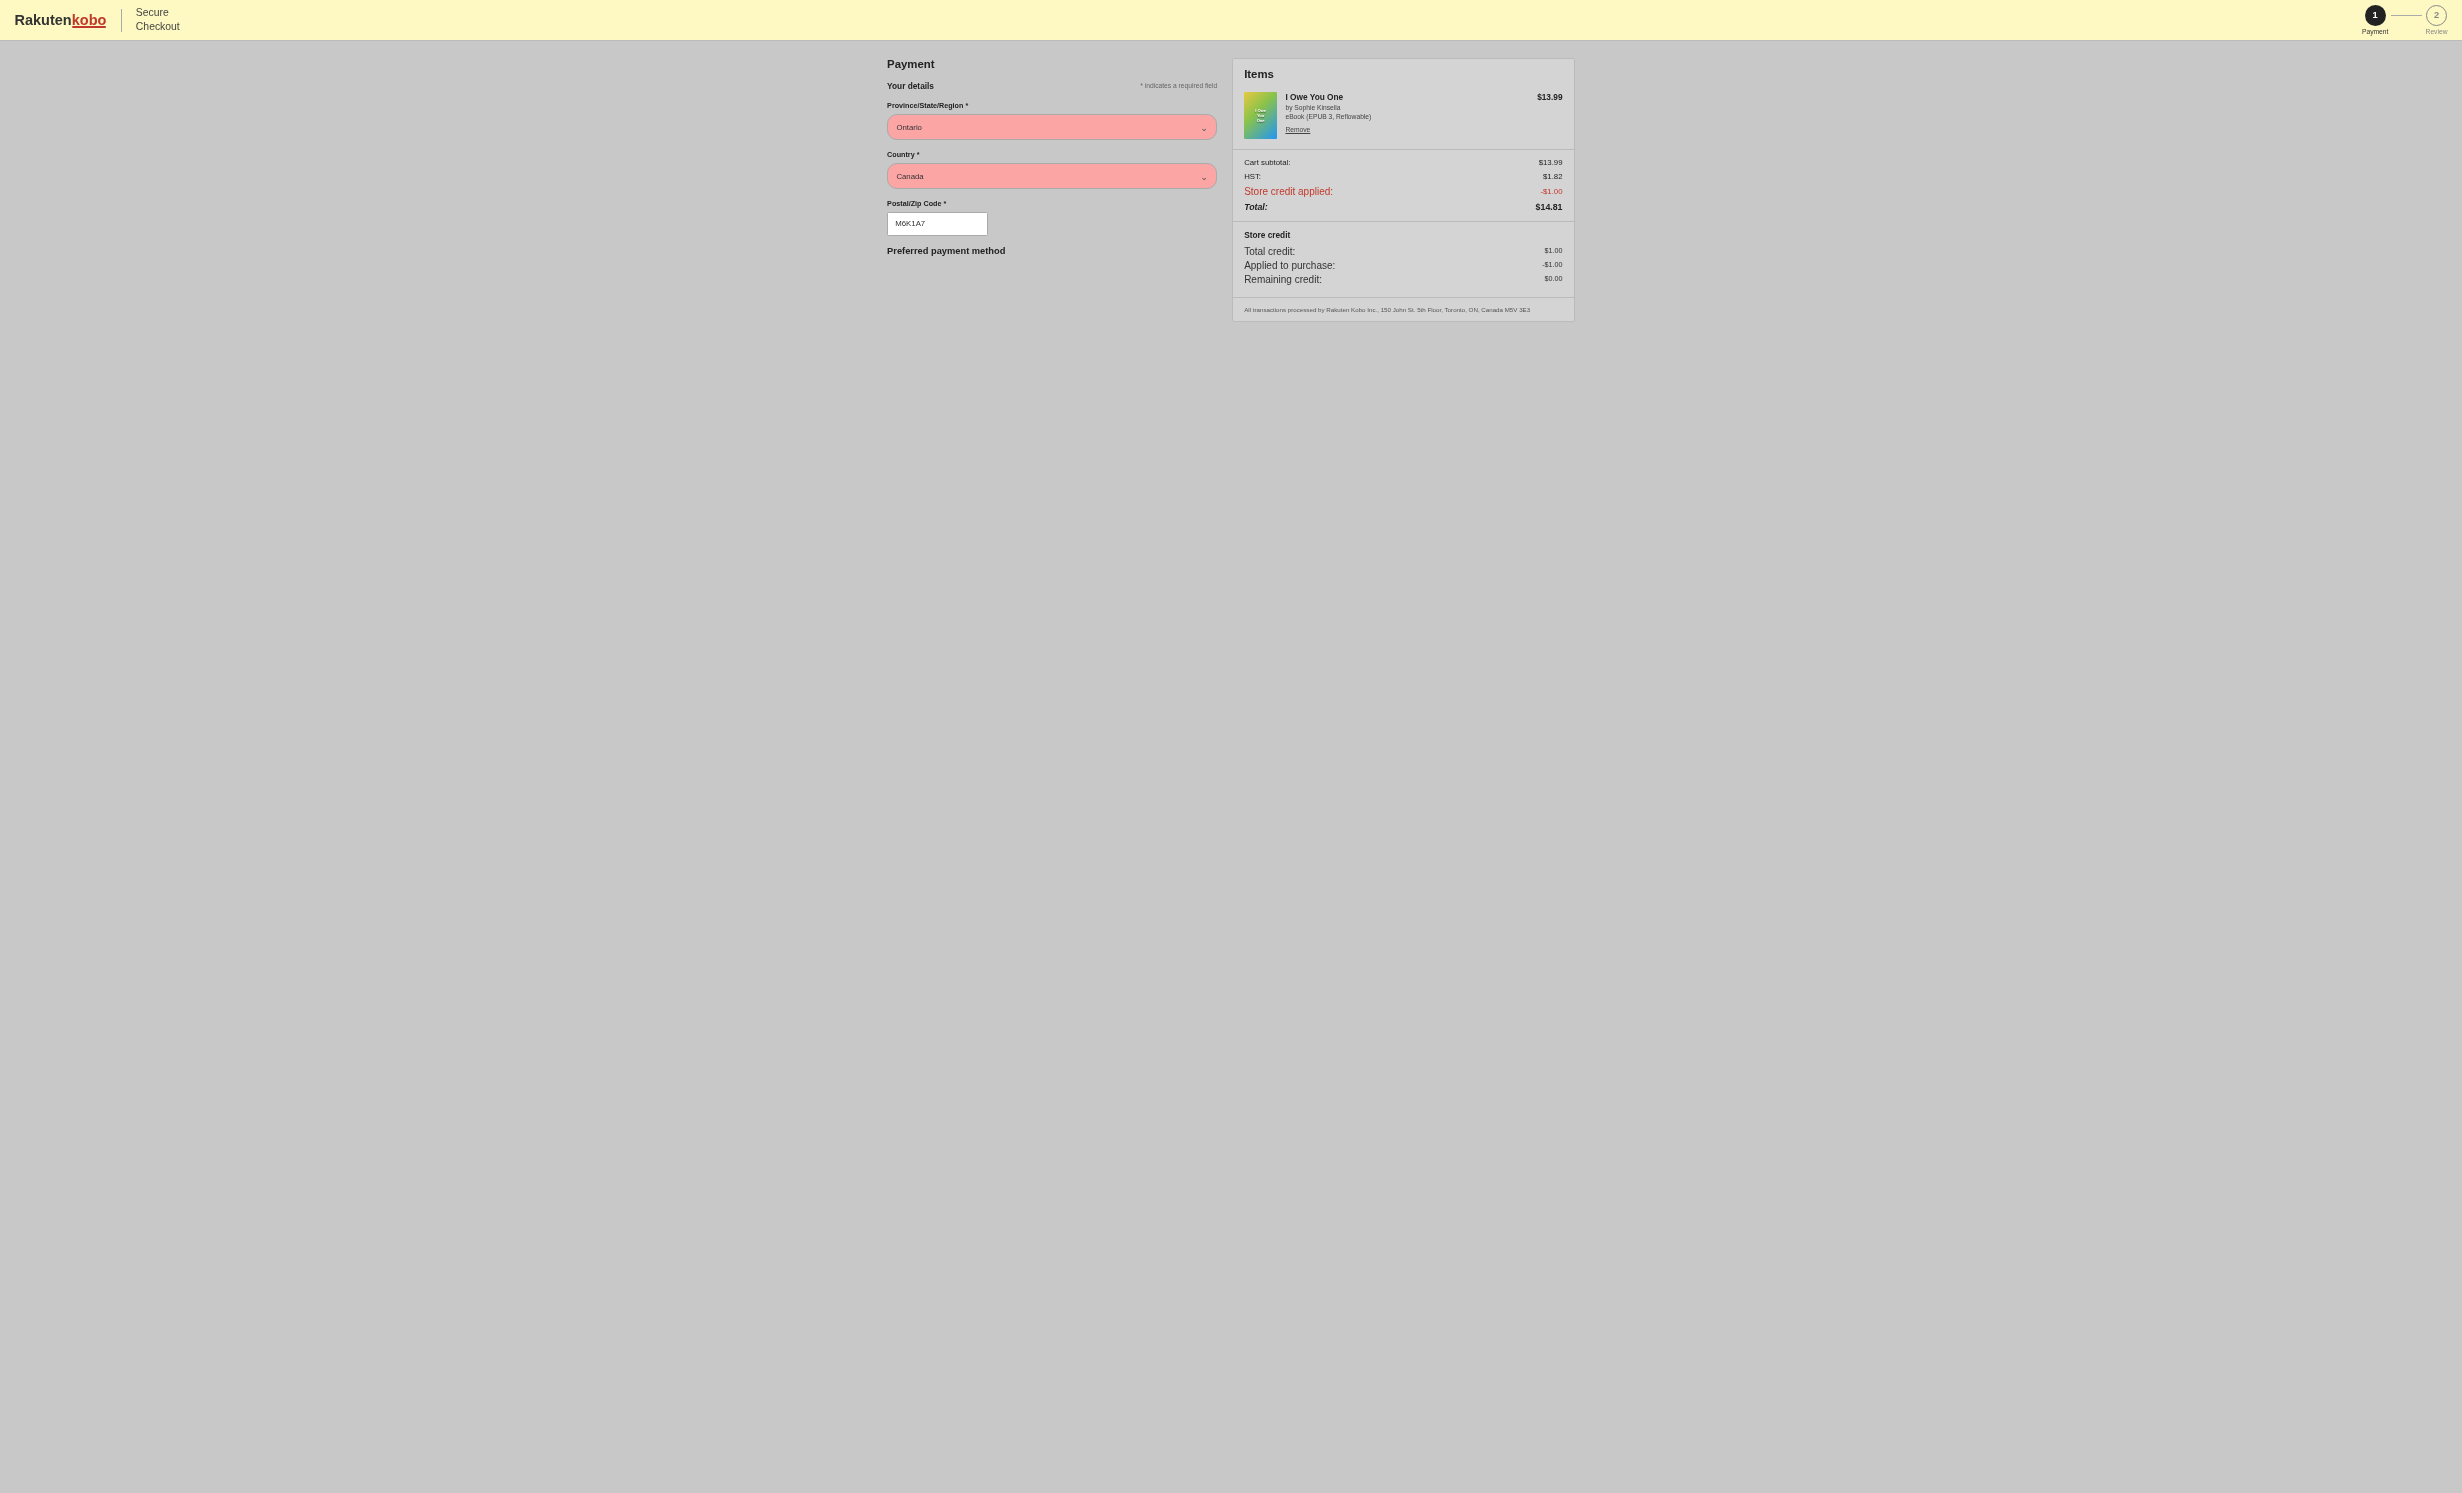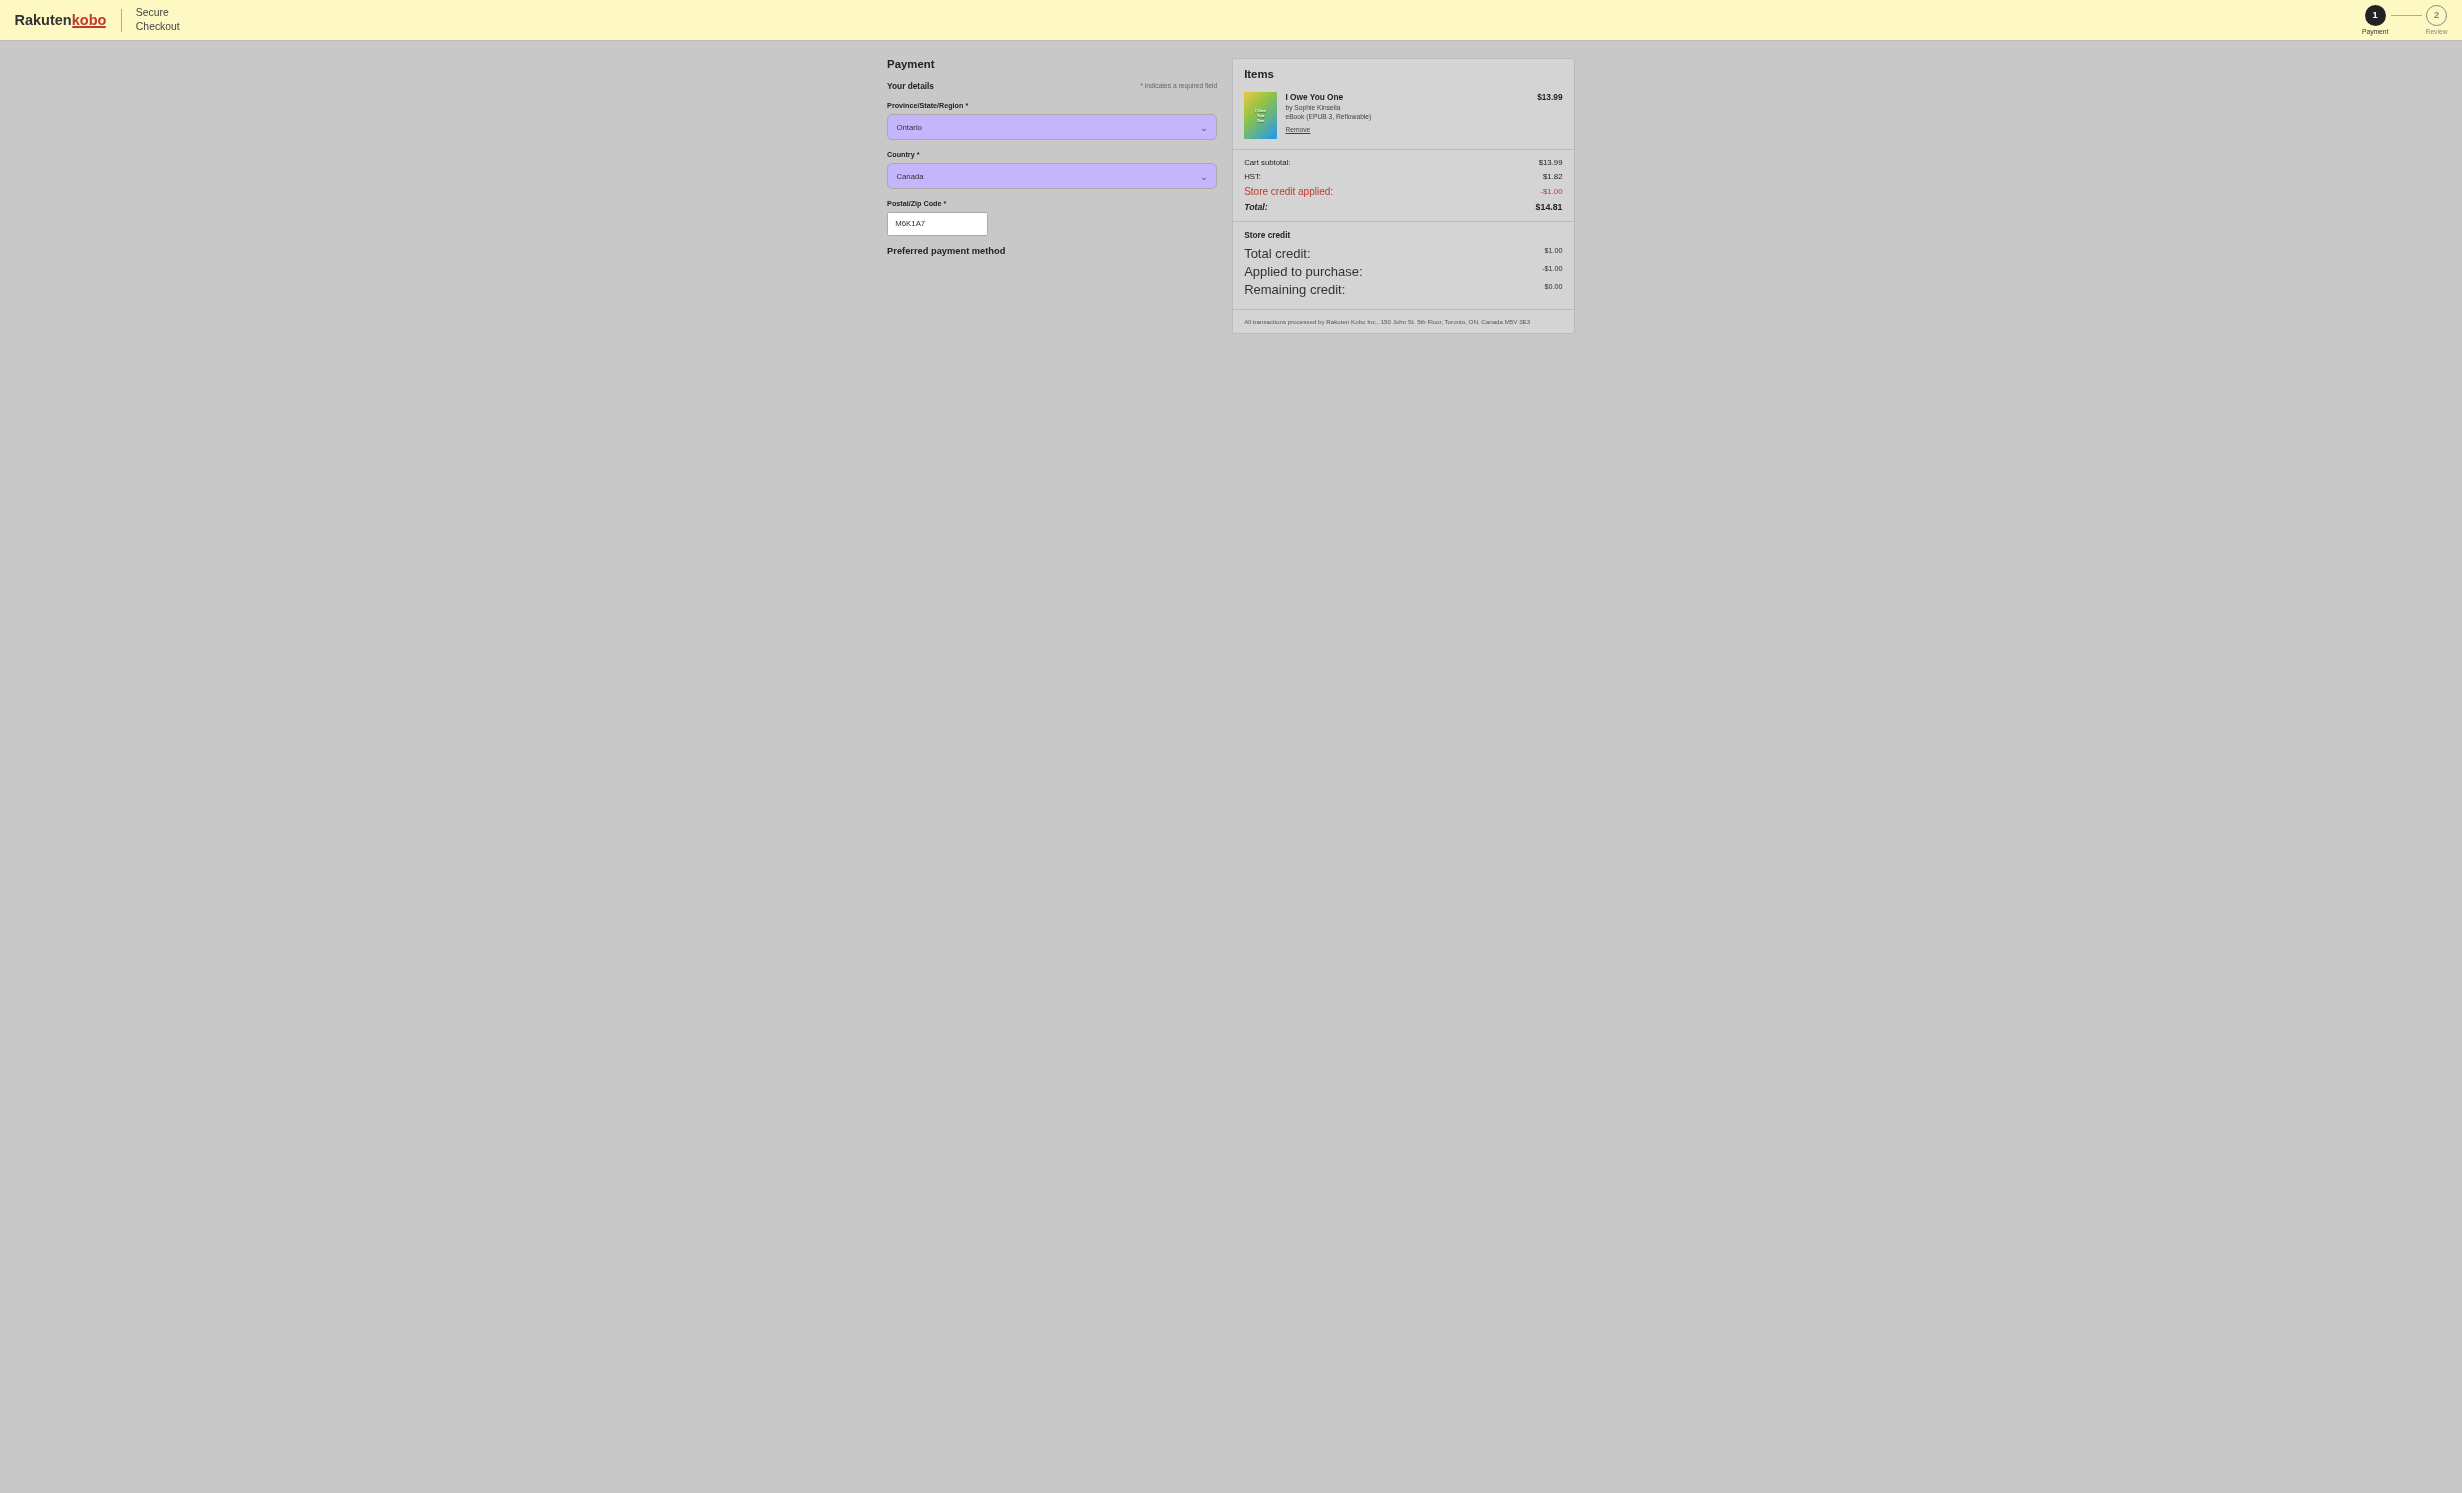--- a/index.html
+++ b/index.html
@@ -144,23 +144,23 @@
     }
     .field-label {
       font-size: 7.2px;
       font-weight: 600;
       color: #222;
       margin-bottom: 4.1px;
       display: block;
     }
     .select-wrapper {
       position: relative;
-      background: #c4b5fd;
+      background: #fca5a5;
       border: 0.5px solid #aaa;
-      border-radius: 5px;
+      border-radius: 10px;
     }
     .select-wrapper select {
       width: 100%;
       padding: 7.2px 8.3px;
       font-size: 7.8px;
       color: #333;
       background: transparent;
       border: none;
       appearance: none;
       -webkit-appearance: none;
@@ -373,21 +373,21 @@
       font-weight: 600;
       color: #222;
       margin-bottom: 6.2px;
     }
     .credit-row {
       display: flex;
       justify-content: space-between;
       margin-bottom: 3.1px;
     }
     .credit-label {
-      font-size: 13px;
+      font-size: 10px;
       color: #333;
     }
     .credit-value {
       font-size: 7.2px;
       color: #333;
     }
 
     
     .footer-note {
       padding: 7.2px 11.4px;

